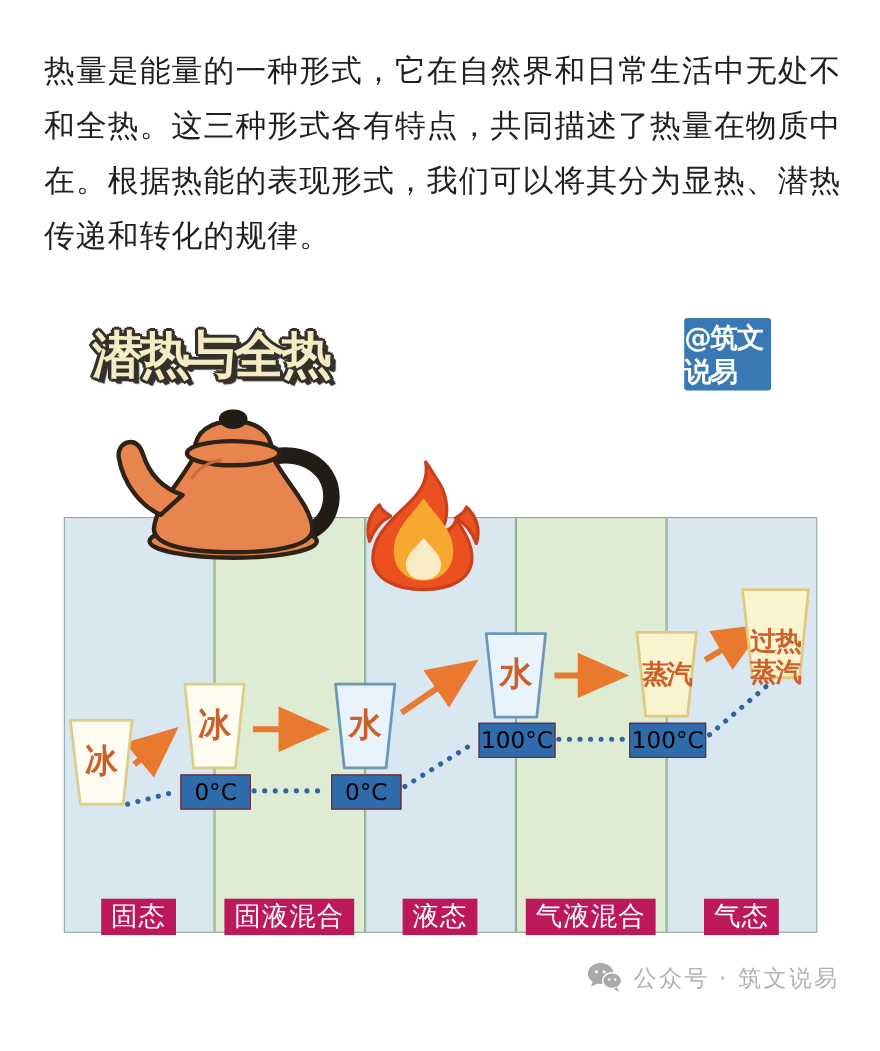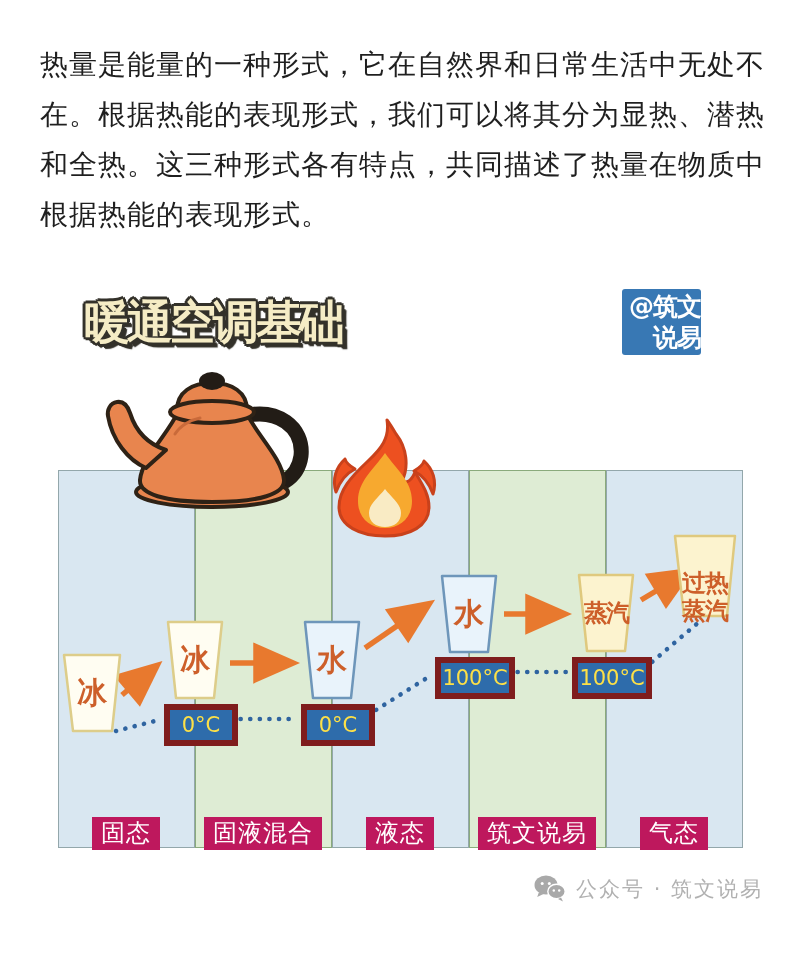--- a/index.html
+++ b/index.html
@@ -14,65 +14,65 @@
   
   .series-title{position:absolute;left:84px;top:292px;font-size:46px;font-weight:bold;
     letter-spacing:-3px;color:#f5ecc5;white-space:nowrap;
     text-shadow:3px 0 0 #33312a,-3px 0 0 #33312a,0 3px 0 #33312a,0 -3px 0 #33312a,
                 2px 2px 0 #33312a,-2px -2px 0 #33312a,2px -2px 0 #33312a,-2px 2px 0 #33312a,
                 4px 4px 0 #33312a,5px 5px 1px #33312a;}
   .topic-title{position:absolute;left:341px;top:299px;font-size:40px;font-weight:bold;
     letter-spacing:-4px;color:#ce6e2c;white-space:nowrap;}
   .author-badge{position:absolute;left:622px;top:289px;width:79px;height:66px;background:#3878b4;
     border-radius:3px;color:#ffffff;font-size:25px;font-weight:bold;line-height:31px;
-    display:flex;flex-direction:column;align-items:flex-end;justify-content:center;letter-spacing:-1px;}
+    display:flex;flex-direction:column;align-items:flex-start;justify-content:center;letter-spacing:-1px;}
 
   
   .diagram{position:absolute;left:58px;top:470px;width:685px;height:378px;}
   .col{position:absolute;top:0;height:378px;width:137px;box-sizing:border-box;}
   .col-blue{background:#d9e7f1;border:1.5px solid #93a7ab;z-index:1;}
   .col-green{background:#deecd4;border:1.5px solid #8aaa7c;z-index:2;}
 
   .overlay-svg{position:absolute;left:0;top:0;z-index:3;}
 
   .cup{position:absolute;z-index:4;display:flex;align-items:center;justify-content:center;}
   .cup svg{position:absolute;left:0;top:0;}
   .cup-label{position:relative;z-index:1;color:#cd5f2a;font-weight:bold;font-size:30px;
              line-height:30px;text-align:center;}
   .cup-label.small{font-size:24px;letter-spacing:-2px;}
   .cup-label.two-line{font-size:24px;line-height:28px;letter-spacing:-1px;margin-top:42px;}
 
-  .temp-badge{position:absolute;z-index:4;background:#2e6cab;border:6px solid #7f1d1d;
-    color:#fde047;display:flex;align-items:center;justify-content:center;
+  .temp-badge{position:absolute;z-index:4;background:#2e6cab;border:1px solid #7f1d1d;
+    color:#000000;display:flex;align-items:center;justify-content:center;
     font-size:21px;letter-spacing:0;}
 
   .phase-label{position:absolute;z-index:6;top:347px;transform:translateX(-50%);
     background:#be185d;color:#ffffff;font-size:24px;line-height:33px;height:33px;
     padding:0 9px;white-space:nowrap;letter-spacing:1px;}
 
   .teapot{position:absolute;left:80px;top:372px;z-index:7;}
   .fire{position:absolute;left:321px;top:417px;z-index:7;}
 
   
   .footer{position:absolute;left:534px;top:874px;display:flex;align-items:center;z-index:2;}
   .footer-text{margin-left:10px;color:#b1b1b1;font-size:21px;letter-spacing:2px;white-space:nowrap;}
 </style>
 </head>
 <body>
 
 <div class="page">
 
   <div class="intro">
     <div class="intro-line">热量是能量的一种形式，它在自然界和日常生活中无处不</div>
+    <div class="intro-line">和全热。这三种形式各有特点，共同描述了热量在物质中</div>
     <div class="intro-line">在。根据热能的表现形式，我们可以将其分为显热、潜热</div>
-    <div class="intro-line">和全热。这三种形式各有特点，共同描述了热量在物质中</div>
-    <div class="intro-line">根据热能的表现形式。</div>
-  </div>
-
-  <div class="series-title">暖通空调基础</div>
+    <div class="intro-line">传递和转化的规律。</div>
+  </div>
+
+  <div class="series-title">潜热与全热</div>
   <div class="author-badge">
     <span>@筑文</span>
     <span>说易</span>
   </div>
 
   <div class="diagram">
 
     <div class="col col-blue" style="left:0px"></div>
     <div class="col col-green" style="left:137px"></div>
     <div class="col col-blue" style="left:274px"></div>
@@ -147,21 +147,21 @@
     </div>
 
     <div class="temp-badge" style="left:106px;top:234px;width:62px;height:30px">0°C</div>
     <div class="temp-badge" style="left:243px;top:234px;width:62px;height:30px">0°C</div>
     <div class="temp-badge" style="left:377px;top:187px;width:68px;height:30px">100°C</div>
     <div class="temp-badge" style="left:514px;top:187px;width:68px;height:30px">100°C</div>
 
     <div class="phase-label" style="left:68px">固态</div>
     <div class="phase-label" style="left:205px">固液混合</div>
     <div class="phase-label" style="left:342px">液态</div>
-    <div class="phase-label" style="left:479px">筑文说易</div>
+    <div class="phase-label" style="left:479px">气液混合</div>
     <div class="phase-label" style="left:616px">气态</div>
   </div>
 
   <svg class="teapot" width="235" height="145" viewBox="0 0 235 145">
     <path d="M160,45 C198,34 224,56 221,84 C218,106 198,119 172,114" fill="none" stroke="#221c16" stroke-width="15" stroke-linecap="round"></path>
     <ellipse cx="132" cy="120" rx="76" ry="15" fill="#e8854e" stroke="#2e2216" stroke-width="4"></ellipse>
     <path d="M98,40 C88,62 62,86 60,108 C59,122 84,130 132,130 C180,130 205,122 204,108 C202,86 176,62 166,40 Z" fill="#e8854e" stroke="#2e2216" stroke-width="4" stroke-linejoin="round"></path>
     <path d="M66,96 C48,88 32,68 28,44 C27,38 30,31 37,30 C44,29 48,35 50,41 C56,60 68,72 86,78 Z" fill="#e8854e" stroke="#2e2216" stroke-width="4" stroke-linejoin="round"></path>
     <path d="M97,38 C97,20 112,11 132,11 C152,11 167,20 167,38 Z" fill="#e8854e" stroke="#2e2216" stroke-width="4" stroke-linejoin="round"></path>
     <ellipse cx="132" cy="40" rx="42" ry="11" fill="#e8854e" stroke="#2e2216" stroke-width="4"></ellipse>

